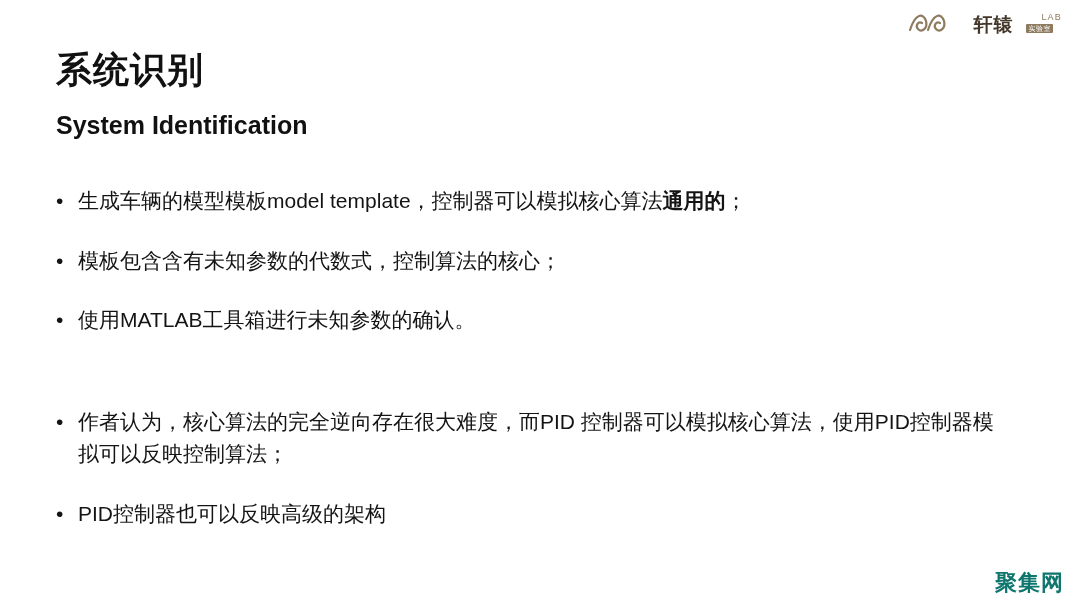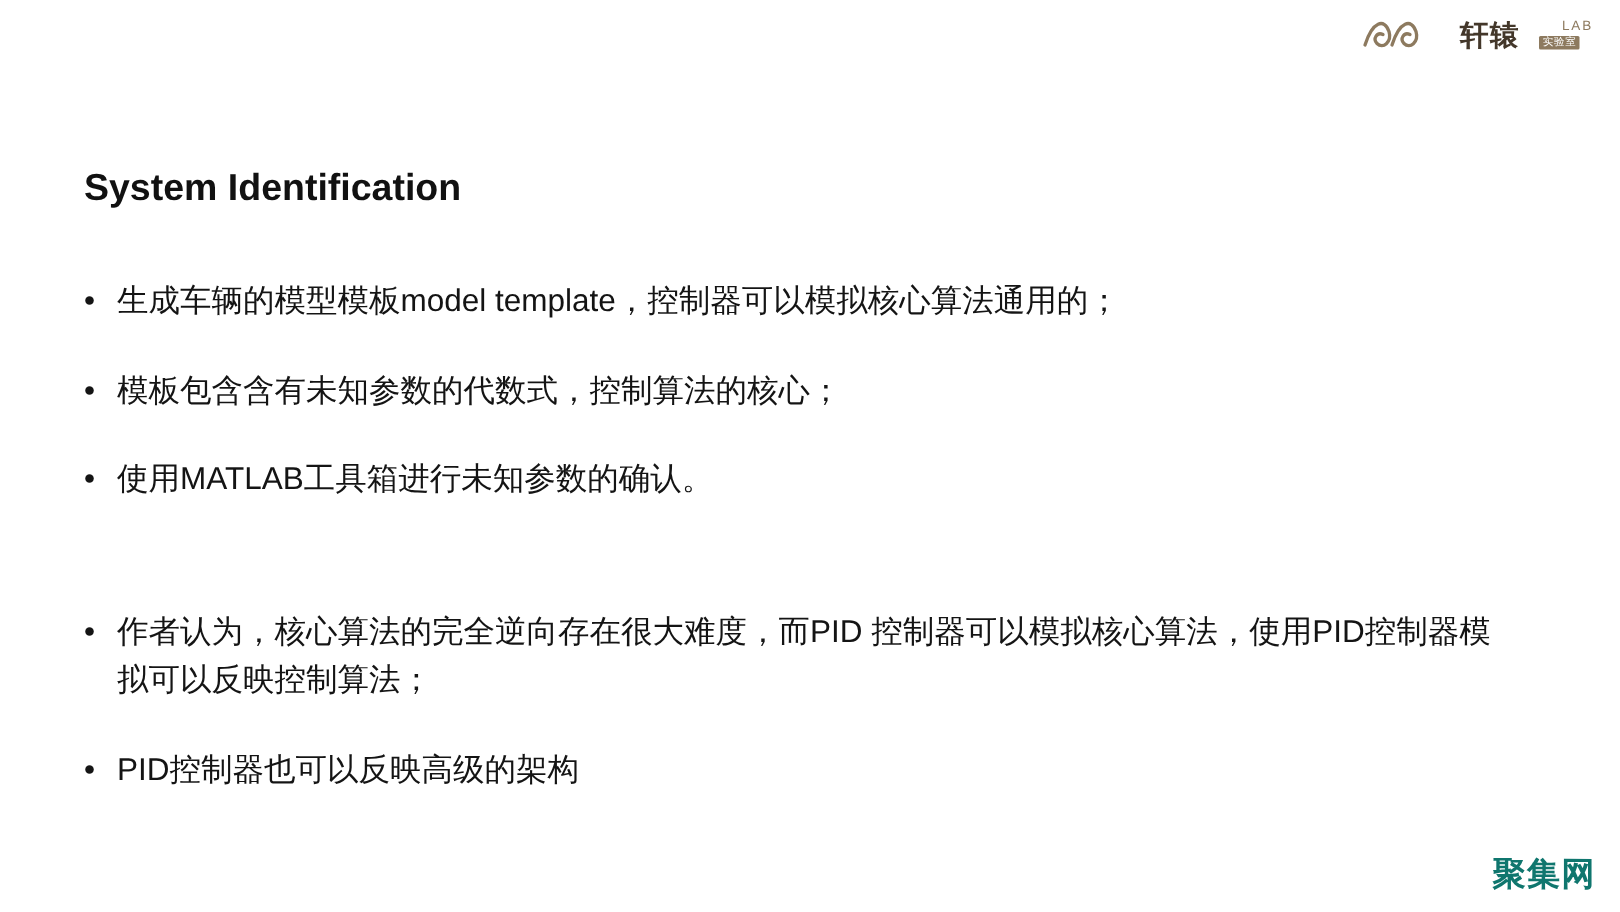--- a/index.html
+++ b/index.html
@@ -115,21 +115,21 @@
     width: 22px;
     font-size: 21px;
     line-height: 1.55;
     color: #141414;
     text-align: left;
   }
   .bullet .txt {
     flex: 1 1 auto;
   }
   .bullet .txt b {
-    font-weight: normal;
+    font-weight: bold;
   }
   .gap-block {
     height: 42px;
   }
   .bullet.wide .txt {
     max-width: 930px;
   }
 
   
   .watermark {
@@ -154,20 +154,21 @@
     </svg>
     <div class="logo-text">
       <span class="logo-cn">轩辕</span>
       <span class="logo-en-wrap">
         <span class="logo-en">LAB</span>
         <span class="logo-sub">实验室</span>
       </span>
     </div>
   </div>
 
+  <div class="title-cn">系统识别</div>
   <div class="title-en">System Identification</div>
 
   <div class="bullets">
     <div class="bullet">
       <span class="dot">•</span>
       <span class="txt"><span>生成车辆的模型模板model template，控制器可以模拟核心算法</span><b>通用的</b><span>；</span></span>
     </div>
 
     <div class="bullet">
       <span class="dot">•</span>

